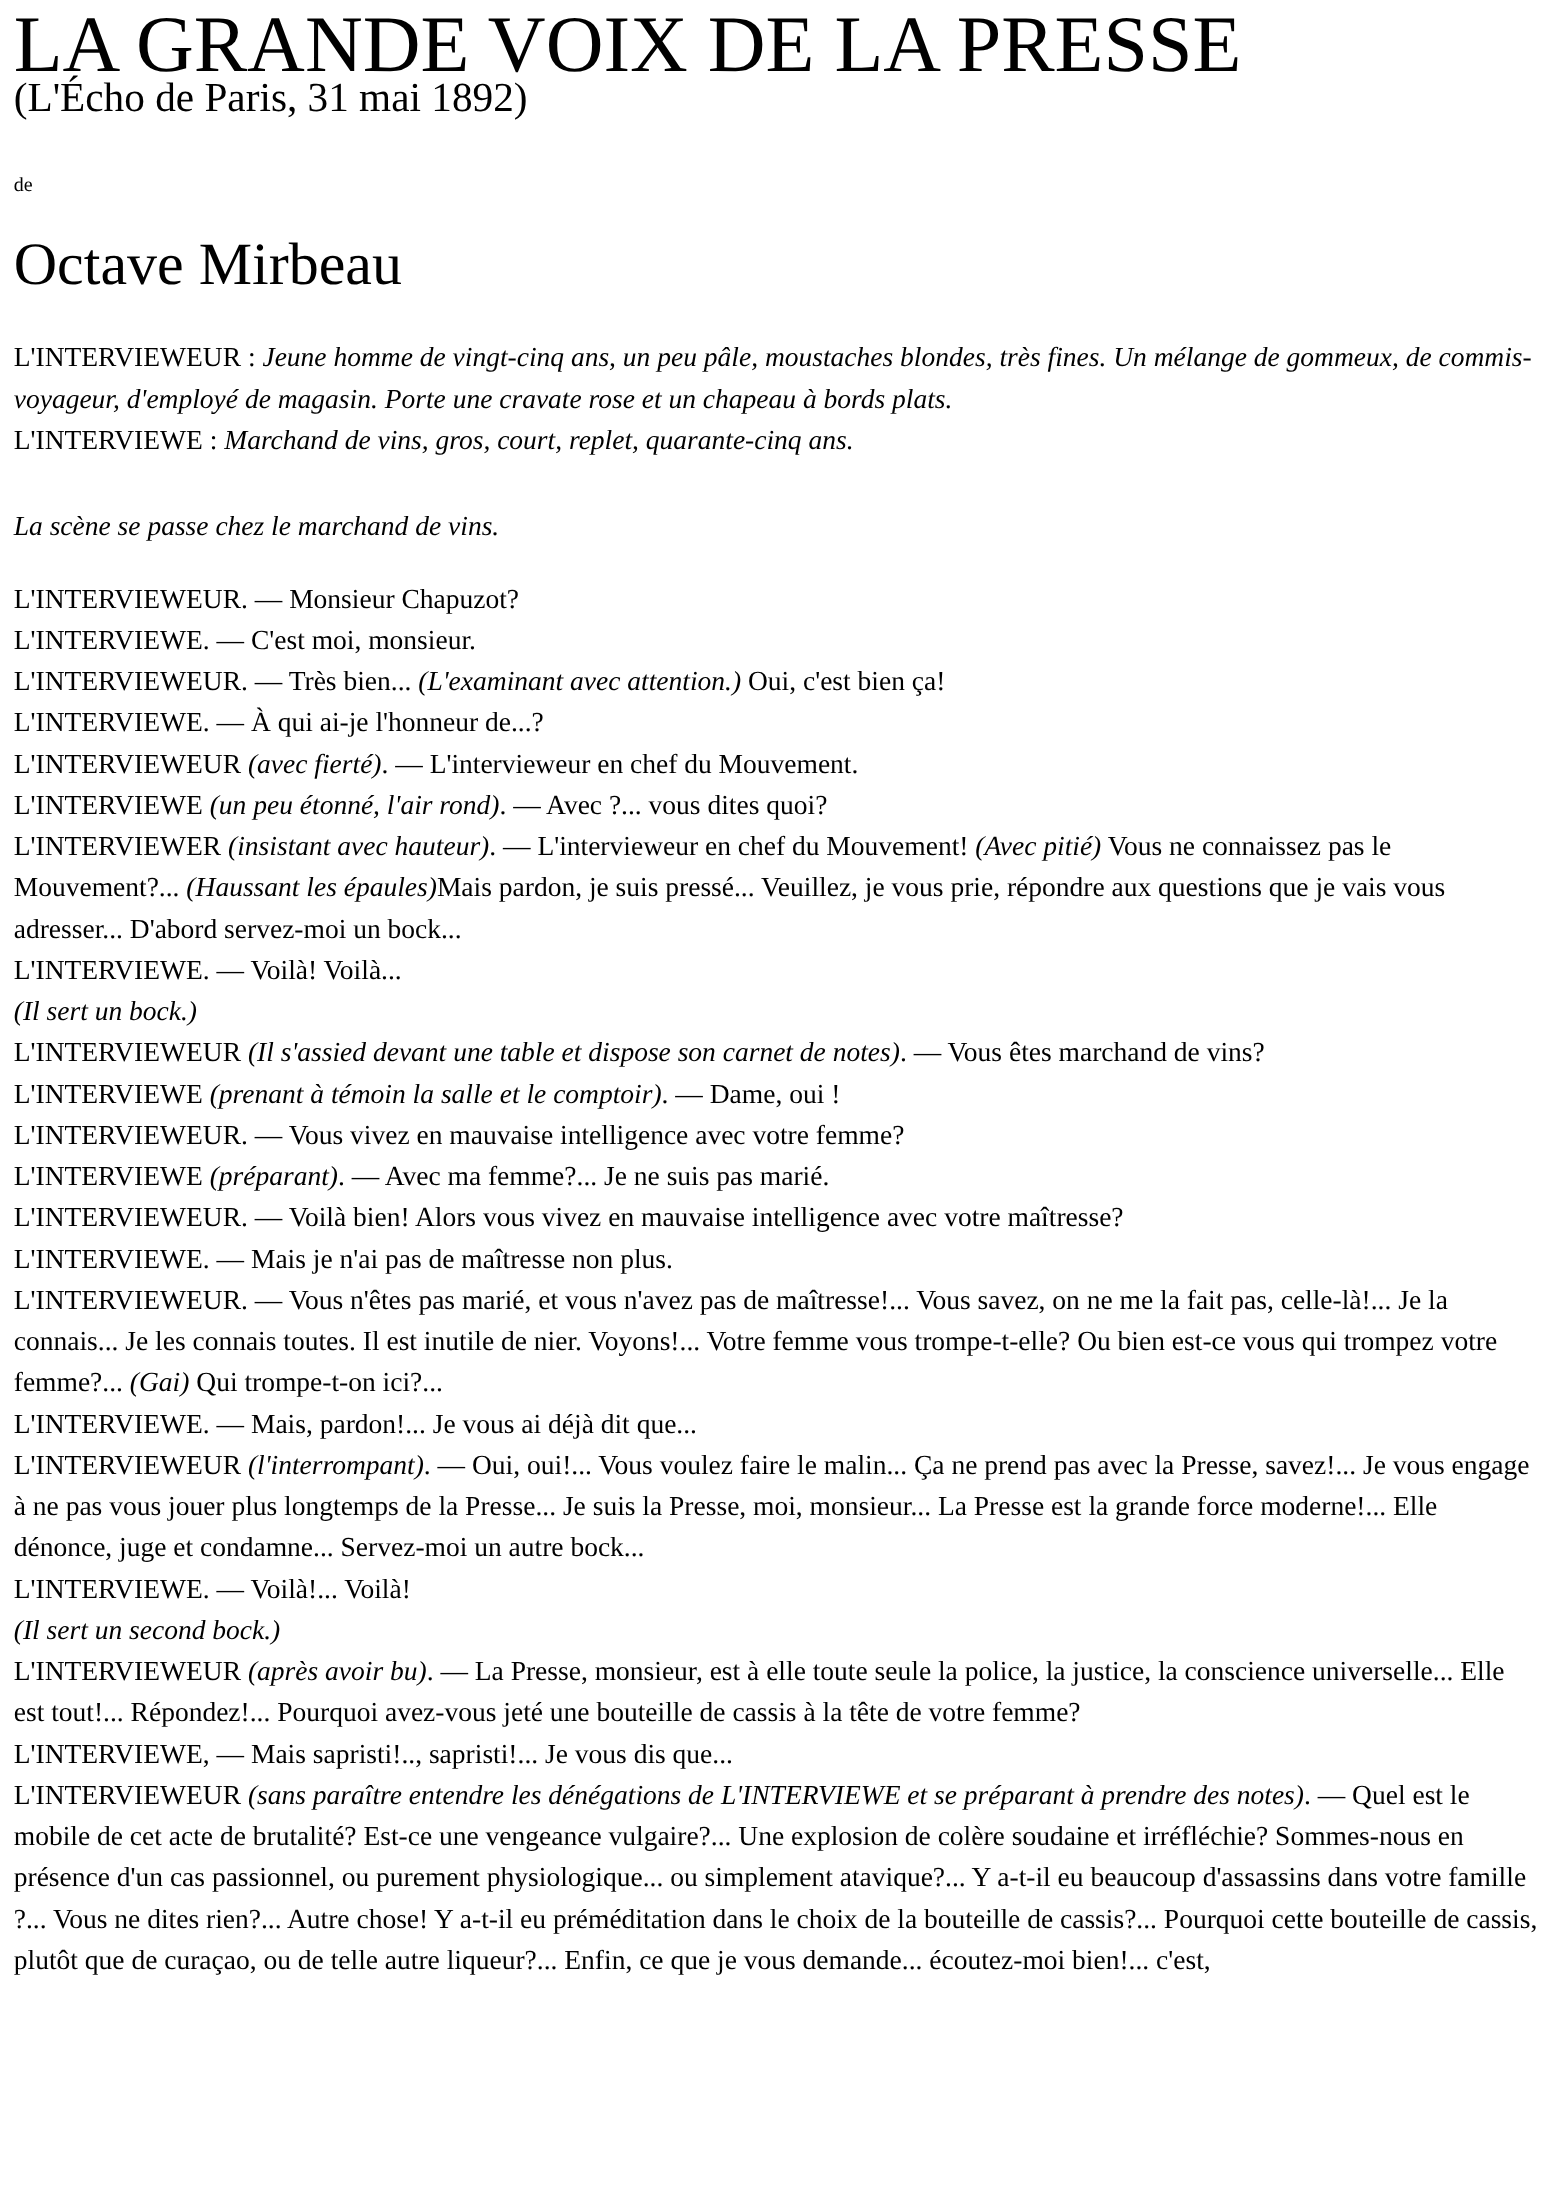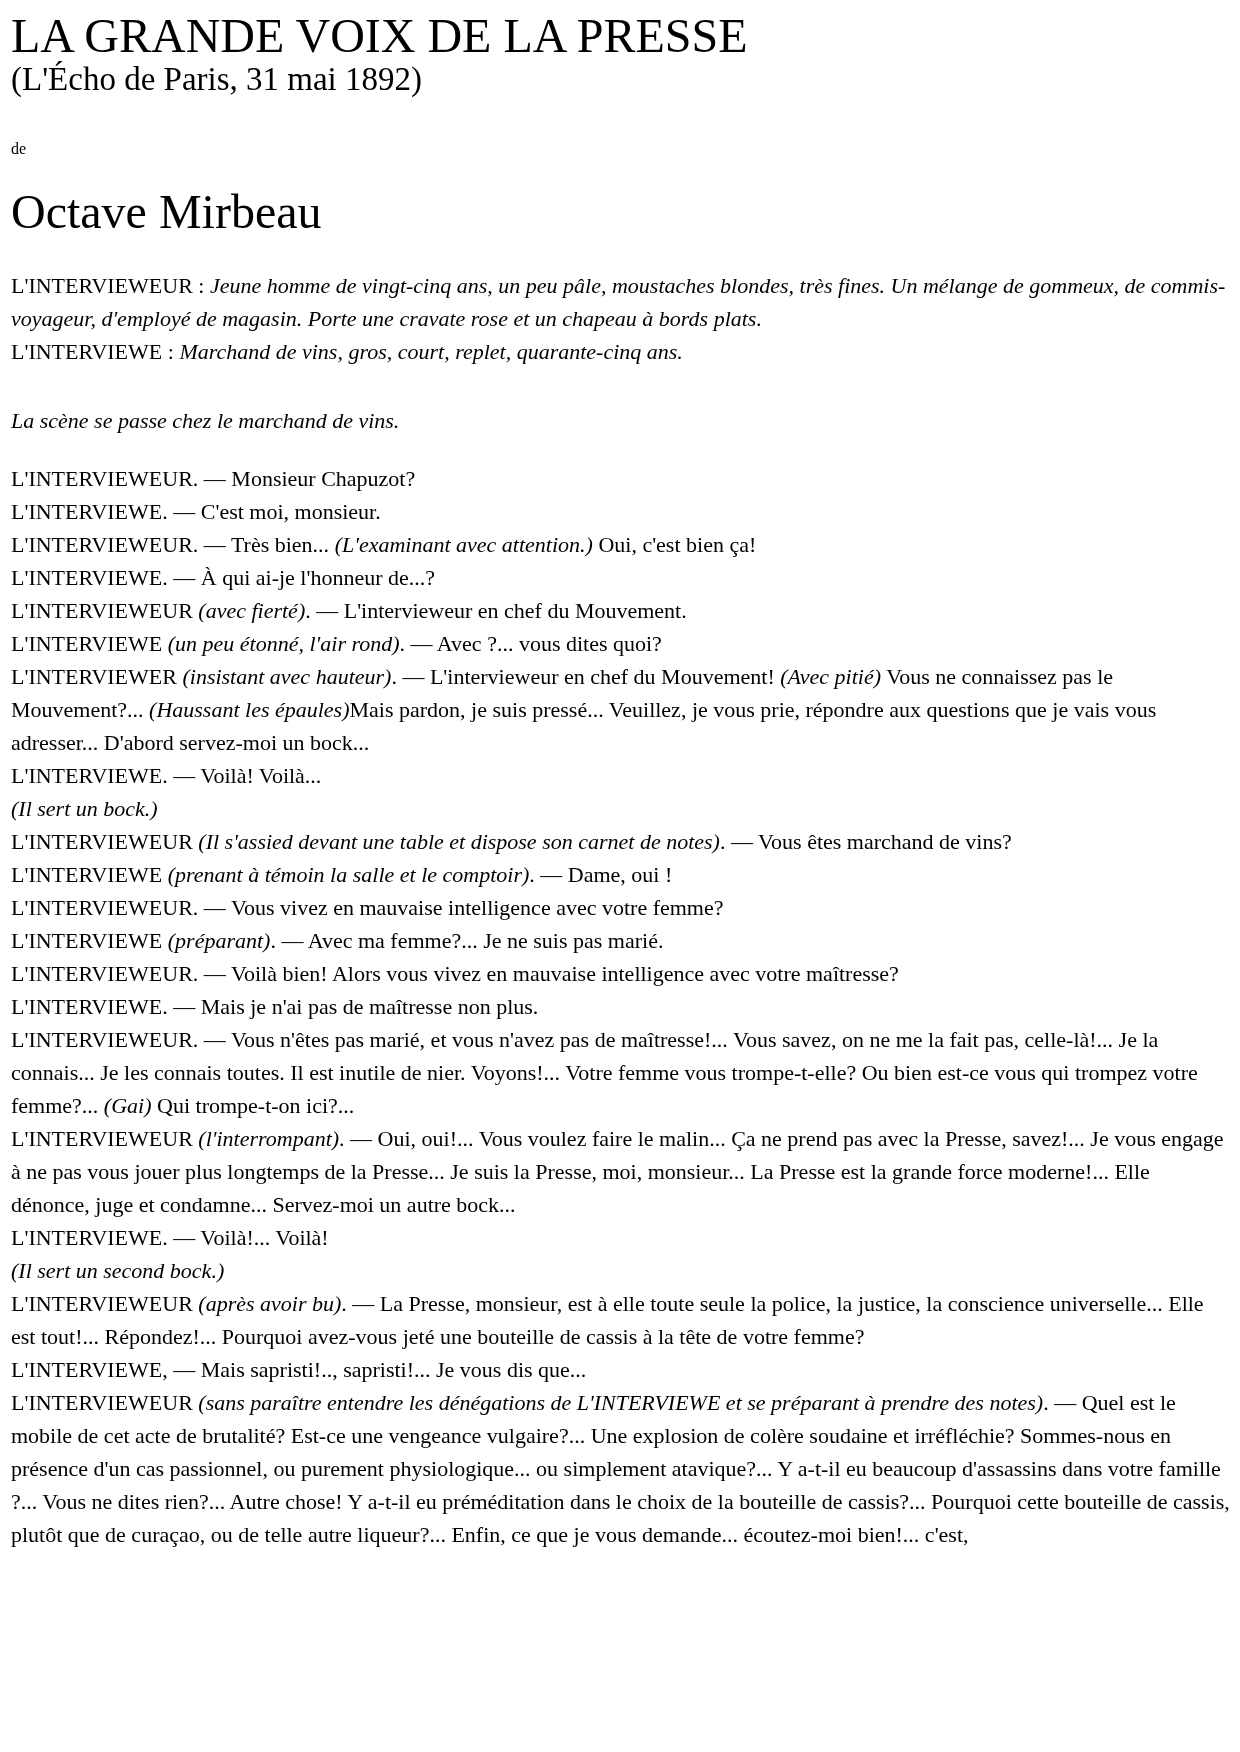--- a/index.html
+++ b/index.html
@@ -9,21 +9,21 @@
     height: 1752px;
     overflow: hidden;
     background: #ffffff;
     color: #000000;
     font-family: "Liberation Serif", "DejaVu Serif", serif;
     font-size: 22px;
     line-height: 33px;
   }
   .page { margin: 8px 10px 0 11px; }
   .doc-title {
-    font-size: 48px;
+    font-size: 64px;
     line-height: 55px;
     font-weight: normal;
     margin: 0;
   }
   .subtitle {
     font-size: 33px;
     line-height: 33px;
     margin: 0;
   }
   .byline {
@@ -71,20 +71,21 @@
       <div class="line"><span class="rm">L'INTERVIEWER </span><span class="it">(insistant avec hauteur)</span><span class="rm">. — L'intervieweur en chef du Mouvement! </span><span class="it">(Avec pitié)</span><span class="rm"> Vous ne connaissez pas le Mouvement?... </span><span class="it">(Haussant les épaules)</span><span class="rm">Mais pardon, je suis pressé... Veuillez, je vous prie, répondre aux questions que je vais vous adresser... D'abord servez-moi un bock...</span></div>
       <div class="line"><span class="rm">L'INTERVIEWE. — Voilà! Voilà...</span></div>
       <div class="line"><span class="it">(Il sert un bock.)</span></div>
       <div class="line"><span class="rm">L'INTERVIEWEUR </span><span class="it">(Il s'assied devant une table et dispose son carnet de notes)</span><span class="rm">. — Vous êtes marchand de vins?</span></div>
       <div class="line"><span class="rm">L'INTERVIEWE </span><span class="it">(prenant à témoin la salle et le comptoir)</span><span class="rm">. — Dame, oui !</span></div>
       <div class="line"><span class="rm">L'INTERVIEWEUR. — Vous vivez en mauvaise intelligence avec votre femme?</span></div>
       <div class="line"><span class="rm">L'INTERVIEWE </span><span class="it">(préparant)</span><span class="rm">. — Avec ma femme?... Je ne suis pas marié.</span></div>
       <div class="line"><span class="rm">L'INTERVIEWEUR. — Voilà bien! Alors vous vivez en mauvaise intelligence avec votre maîtresse?</span></div>
       <div class="line"><span class="rm">L'INTERVIEWE. — Mais je n'ai pas de maîtresse non plus.</span></div>
       <div class="line"><span class="rm">L'INTERVIEWEUR. — Vous n'êtes pas marié, et vous n'avez pas de maîtresse!... Vous savez, on ne me la fait pas, celle-là!... Je la connais... Je les connais toutes. Il est inutile de nier. Voyons!... Votre femme vous trompe-t-elle? Ou bien est-ce vous qui trompez votre femme?... </span><span class="it">(Gai)</span><span class="rm"> Qui trompe-t-on ici?...</span></div>
+      <div class="line"><span class="rm">L'INTERVIEWE. — Mais, pardon!... Je vous ai déjà dit que...</span></div>
       <div class="line"><span class="rm">L'INTERVIEWEUR </span><span class="it">(l'interrompant)</span><span class="rm">. — Oui, oui!... Vous voulez faire le malin... Ça ne prend pas avec la Presse, savez!... Je vous engage à ne pas vous jouer plus longtemps de la Presse... Je suis la Presse, moi, monsieur... La Presse est la grande force moderne!... Elle dénonce, juge et condamne... Servez-moi un autre bock...</span></div>
       <div class="line"><span class="rm">L'INTERVIEWE. — Voilà!... Voilà!</span></div>
       <div class="line"><span class="it">(Il sert un second bock.)</span></div>
       <div class="line"><span class="rm">L'INTERVIEWEUR </span><span class="it">(après avoir bu)</span><span class="rm">. — La Presse, monsieur, est à elle toute seule la police, la justice, la conscience universelle... Elle est tout!... Répondez!... Pourquoi avez-vous jeté une bouteille de cassis à la tête de votre femme?</span></div>
       <div class="line"><span class="rm">L'INTERVIEWE, — Mais sapristi!.., sapristi!... Je vous dis que...</span></div>
       <div class="line"><span class="rm">L'INTERVIEWEUR </span><span class="it">(sans paraître entendre les dénégations de L'INTERVIEWE et se préparant à prendre des notes)</span><span class="rm">. — Quel est le mobile de cet acte de brutalité? Est-ce une vengeance vulgaire?... Une explosion de colère soudaine et irréfléchie? Sommes-nous en présence d'un cas passionnel, ou purement physiologique... ou simplement atavique?... Y a-t-il eu beaucoup d'assassins dans votre famille ?... Vous ne dites rien?... Autre chose! Y a-t-il eu préméditation dans le choix de la bouteille de cassis?... Pourquoi cette bouteille de cassis, plutôt que de curaçao, ou de telle autre liqueur?... Enfin, ce que je vous demande... écoutez-moi bien!... c'est,</span></div>
     </div>
 </main>
 
 </body></html>

